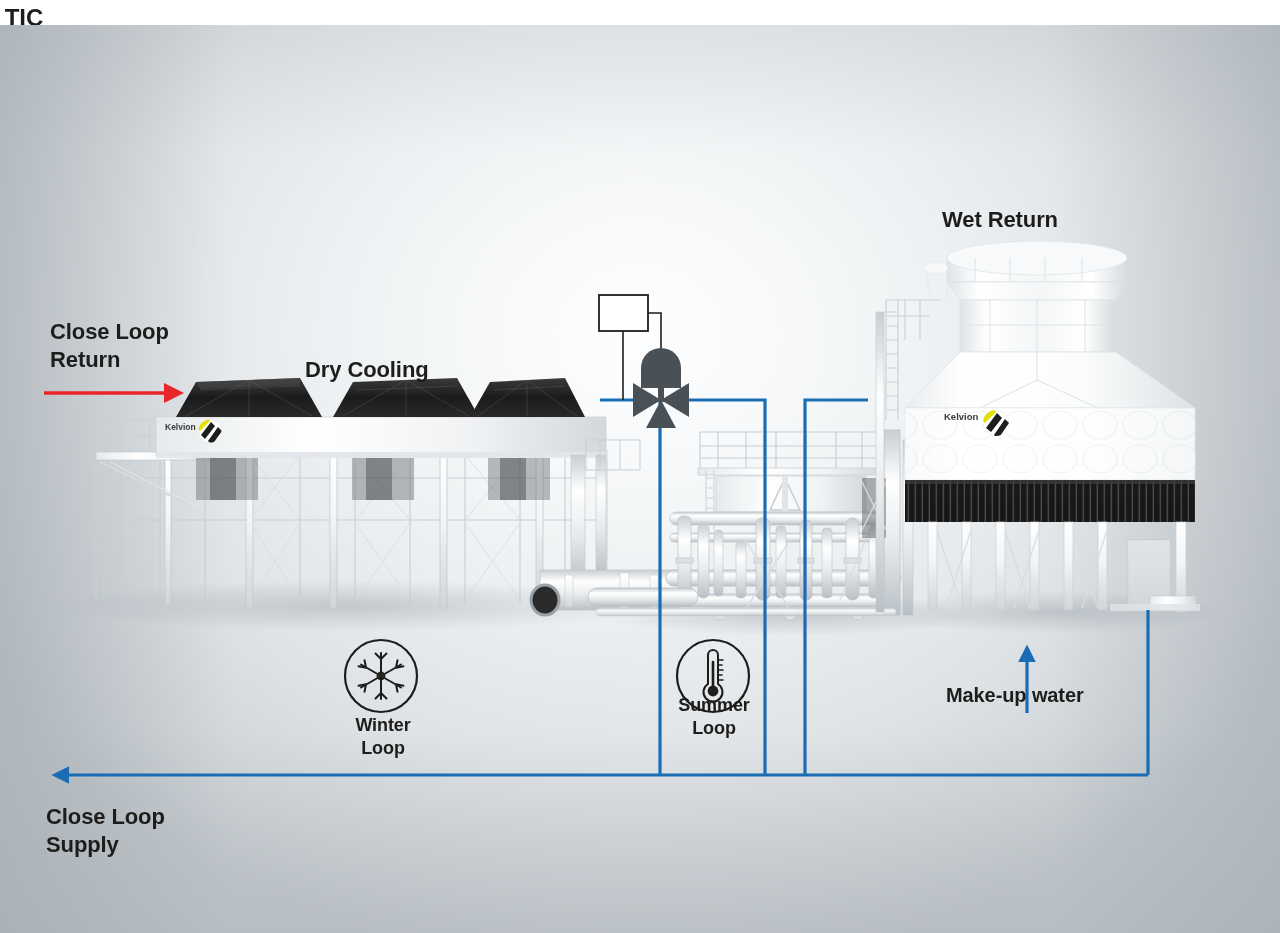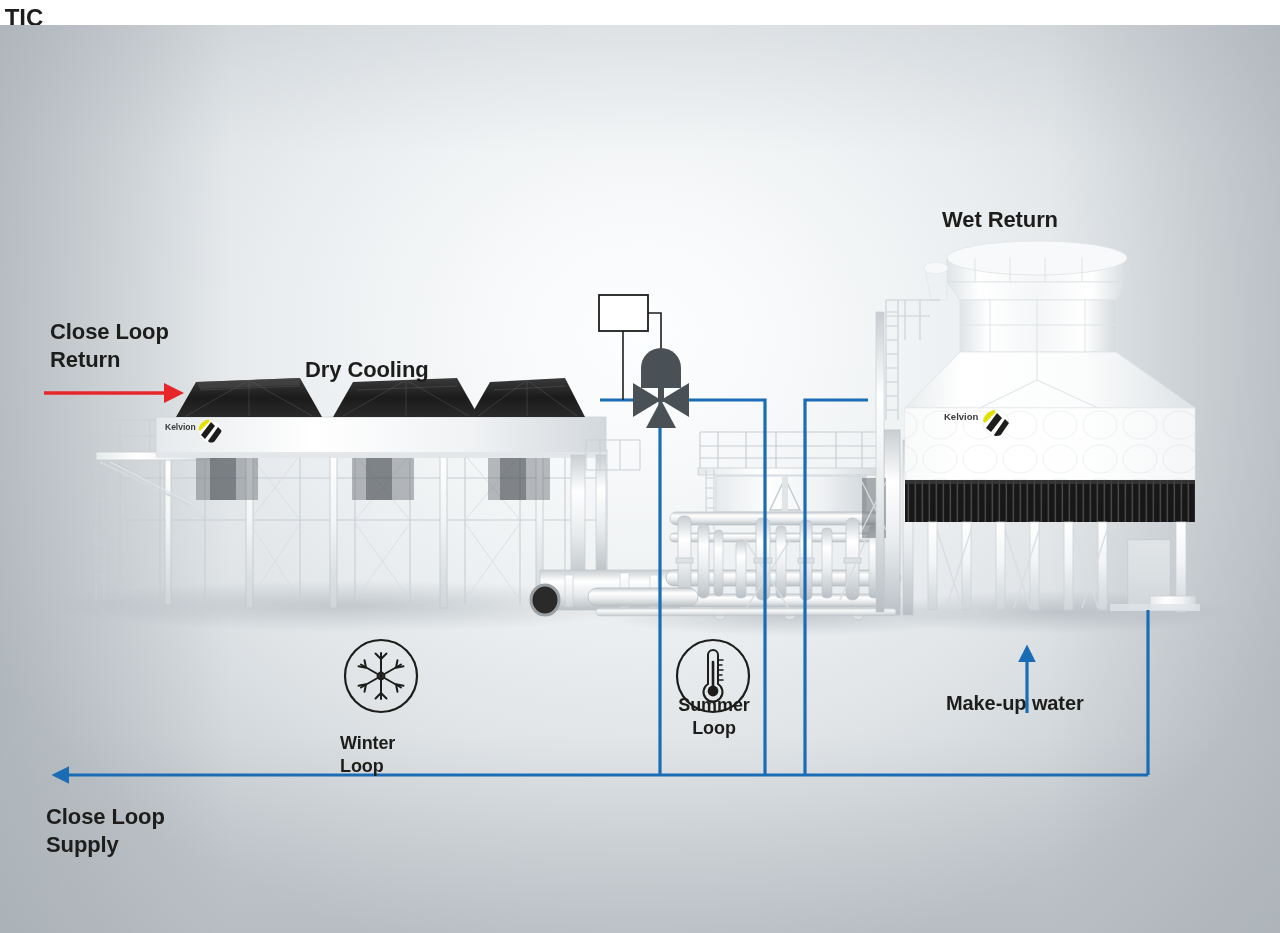--- a/index.html
+++ b/index.html
@@ -39,29 +39,29 @@
   
   .lbl {
     position: absolute;
     color: #1d1d1b;
     font-weight: bold;
     line-height: 1.26;
     white-space: pre-line;
     letter-spacing: -0.1px;
   }
   .lbl-xl { font-size: 22px; }
-  .lbl-lg { font-size: 20px; margin-top: 8px; }
+  .lbl-lg { font-size: 20px; }
   .lbl-md { font-size: 18px; }
 
   #label-close-loop-return { left: 50px;  top: 318px; }
   #label-dry-cooling       { left: 305px; top: 345px; margin-top: 11px; }
   #label-wet-cooling       { left: 942px; top: 206px; }
   #label-makeup-water      { left: 946px; top: 683px; }
   #label-close-loop-supply { left: 46px;  top: 803px; }
-  #label-winter-loop       { left: 340px; top: 714px; width: 86px; text-align: left; margin-top: 18px; }
+  #label-winter-loop       { left: 340px; top: 714px; width: 86px; text-align: center; }
   #label-summer-loop       { left: 671px; top: 694px; width: 86px; text-align: center; }
   #label-tic {
     left: 600px; top: 296px; width: 48px; height: 35px;
     display: flex; align-items: center; justify-content: center;
     font-size: 24px; font-weight: bold; color: #1d1d1b;
   }
 </style>
 </head>
 <body>
 

